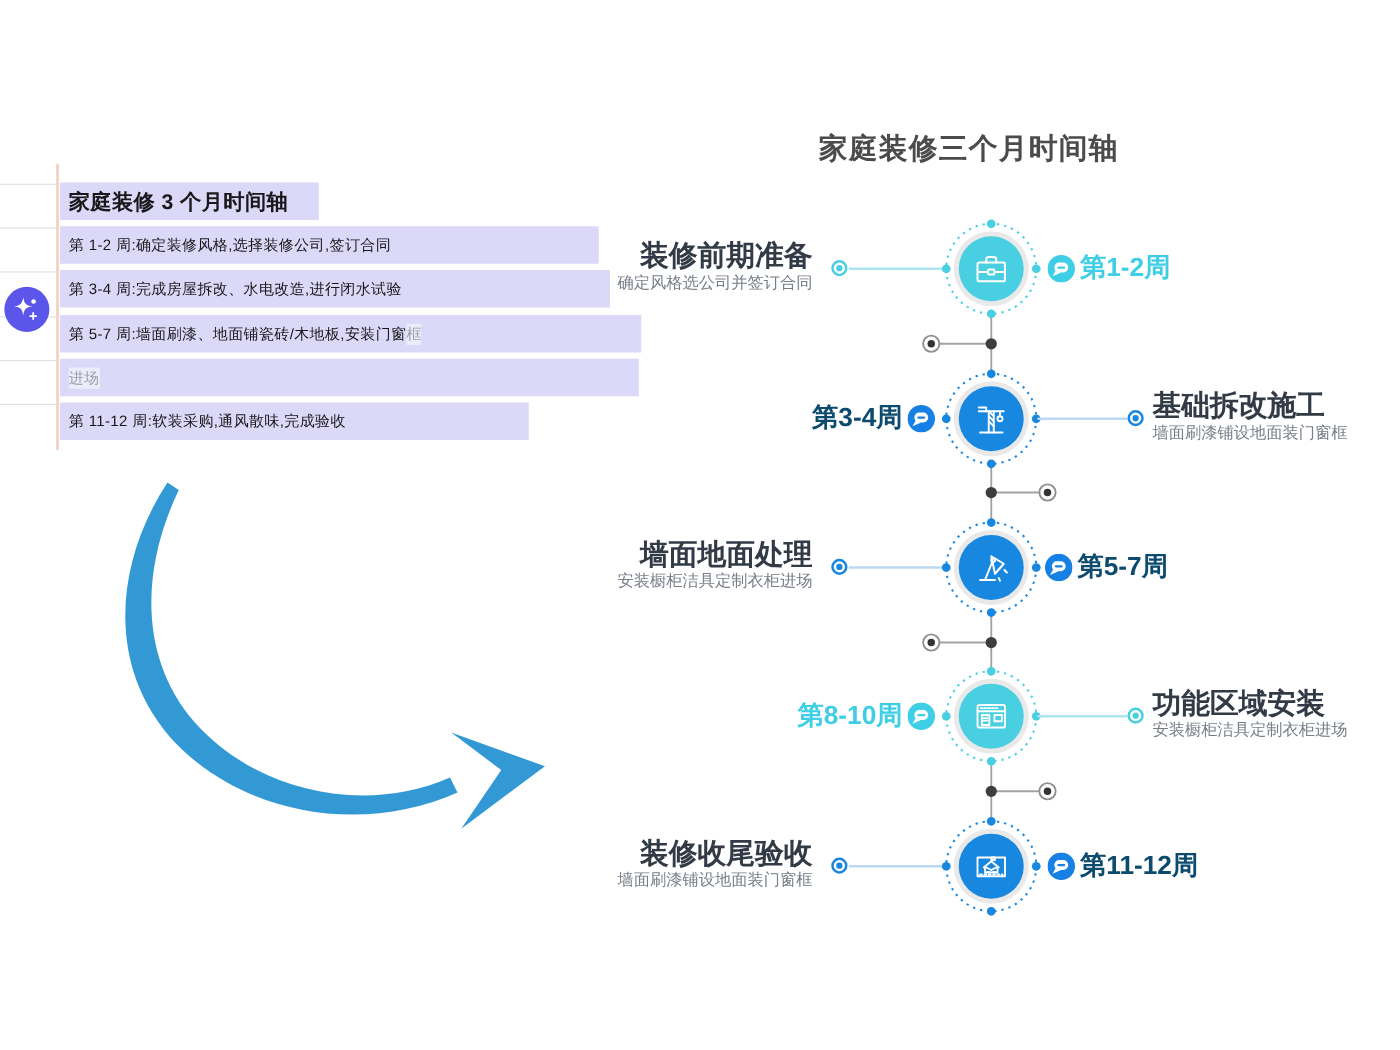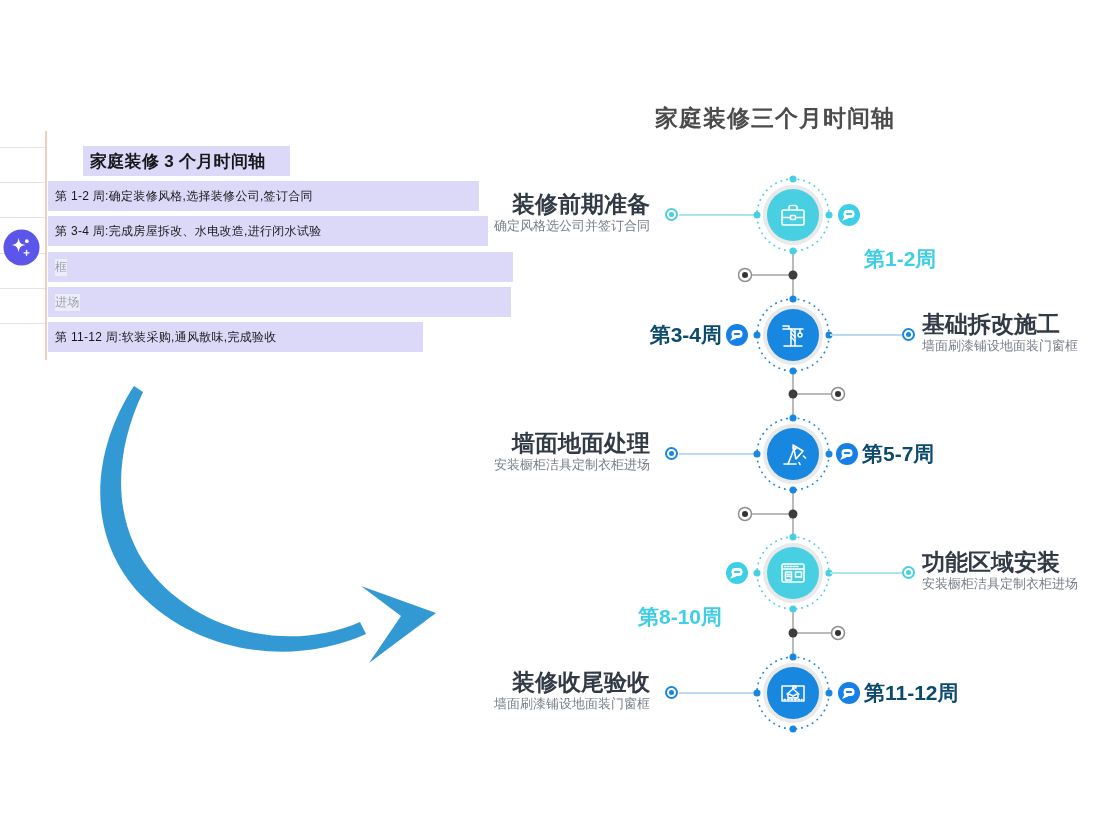--- a/index.html
+++ b/index.html
@@ -6,34 +6,34 @@
   .stage{position:relative;width:1120px;height:840px;background:#fff;overflow:hidden;
          font-family:"Liberation Sans",sans-serif;}
   .abs{position:absolute;}
 
   
   .grid-h{position:absolute;left:0;width:45px;height:1px;background:#e3e3e3;}
   .margin-v{position:absolute;left:45px;top:131px;width:2px;height:229px;background:#f1cebd;}
   .doc-line{position:absolute;left:48px;height:30px;display:flex;align-items:center;
             padding-left:7px;background:#dcd8f7;font-size:12px;color:#18181b;
             white-space:nowrap;overflow:hidden;letter-spacing:.3px;}
-  .doc-title-line{font-weight:700;font-size:17px;margin-left:35px;}
+  .doc-title-line{font-weight:700;font-size:17px;}
   .tail{color:#9ba1ab;background:#edecfa;}
 
   .ai-badge{position:absolute;left:3px;top:229px;width:37px;height:37px;}
 
   
   .tl-title{position:absolute;left:655px;top:103px;width:300px;text-align:left;
             font-size:23px;font-weight:700;color:#4b4b4b;letter-spacing:1px;white-space:nowrap;}
   .lbl{position:absolute;white-space:nowrap;}
   .lbl .hd{font-size:23px;font-weight:700;color:#323a46;line-height:24px;}
   .lbl .sub{font-size:13px;color:#767e88;line-height:19px;}
   .lbl.right-edge{text-align:right;}
   .week{position:absolute;font-size:21px;font-weight:700;white-space:nowrap;line-height:28px;}
-  .week.cyan{color:#3ecfe6;margin-top:44px;} .week.blue{color:#0c4a6e;}
+  .week.cyan{color:#3ecfe6;} .week.blue{color:#0c4a6e;}
   .conn-line{position:absolute;height:1.5px;}
   .conn-line.cyan{background:#ade5ef;} .conn-line.blue{background:#bcd9f3;}
   .ring{position:absolute;width:13px;height:13px;border-radius:50%;background:#fff;
         display:flex;align-items:center;justify-content:center;box-sizing:border-box;}
   .ring.cyan{border:2px solid #49cfe2;} .ring.blue{border:2px solid #1787e0;}
   .ring .dot{width:5px;height:5px;border-radius:50%;}
   .ring.cyan .dot{background:#49cfe2;} .ring.blue .dot{background:#1787e0;}
   svg{display:block;}
 </style>
 </head>
@@ -53,20 +53,21 @@
     <div class="doc-line doc-title-line" style="top:146px;width:200px">家庭装修 3 个月时间轴</div>
     <div class="doc-line" style="top:181px;width:424px">
         <span>第 1-2 周:确定装修风格,选择装修公司,签订合同</span>
         <span class="tail"></span>
       </div>
     <div class="doc-line" style="top:216px;width:433px">
         <span>第 3-4 周:完成房屋拆改、水电改造,进行闭水试验</span>
         <span class="tail"></span>
       </div>
     <div class="doc-line" style="top:252px;width:458px">
+        <span>第 5-7 周:墙面刷漆、地面铺瓷砖/木地板,安装门窗</span>
         <span class="tail">框</span>
       </div>
     <div class="doc-line" style="top:287px;width:456px">
         <span class="tail">进场</span>
       </div>
     <div class="doc-line" style="top:322px;width:368px">
         <span>第 11-12 周:软装采购,通风散味,完成验收</span>
         <span class="tail"></span>
       </div>
 

